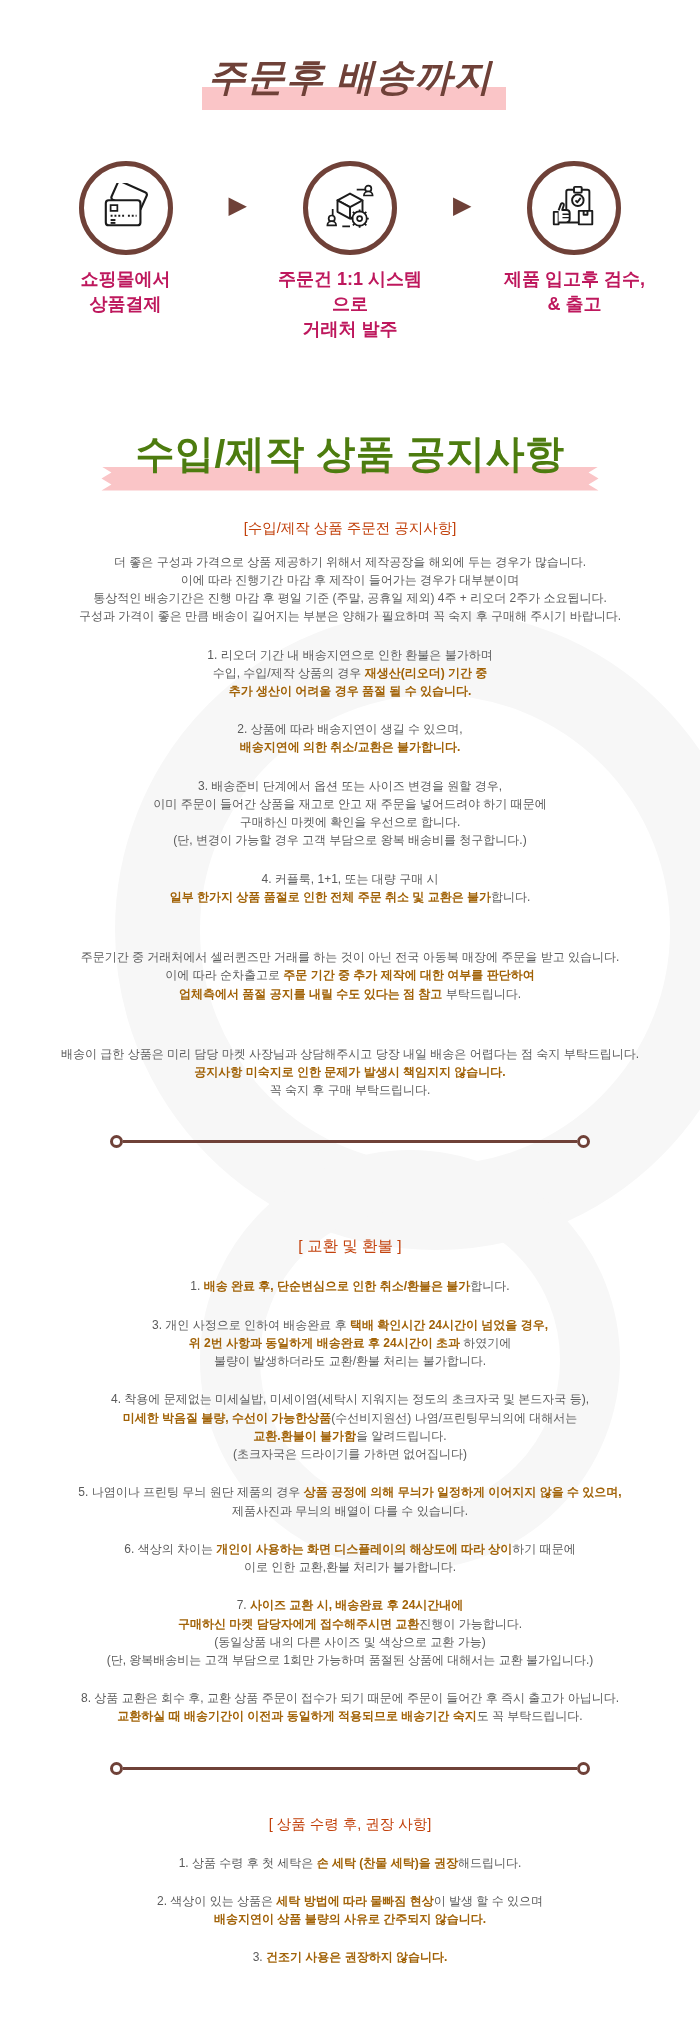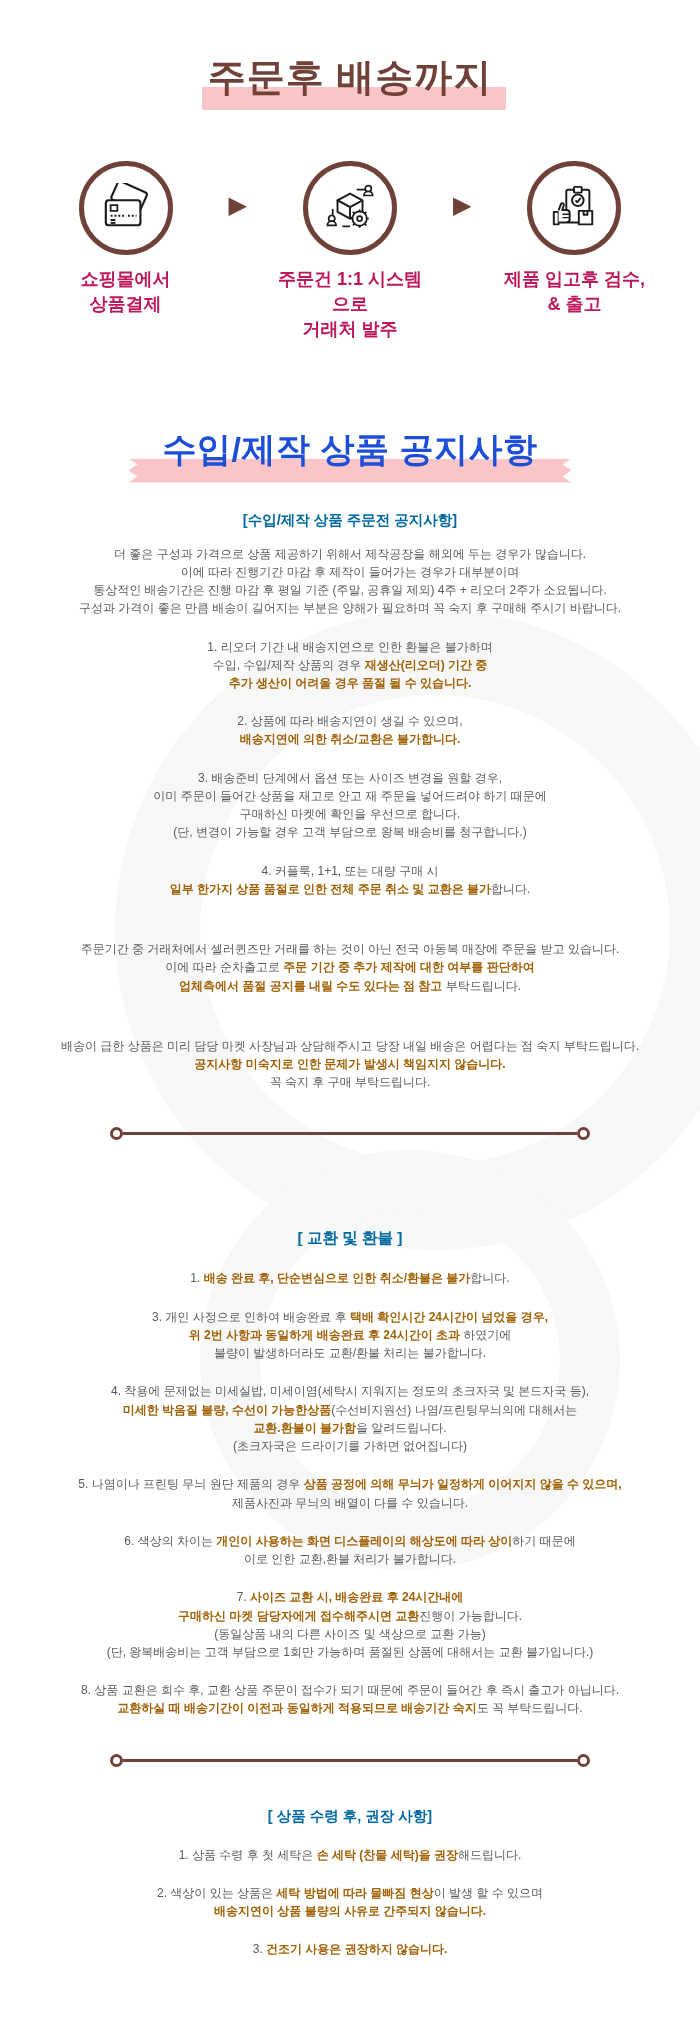--- a/index.html
+++ b/index.html
@@ -6,40 +6,40 @@
   body{font-family:"Liberation Sans","DejaVu Sans",sans-serif;color:#5a5a5a;}
   .page{position:relative;width:700px;min-height:2030px;margin:0 auto;background:#fff;
         text-align:center;overflow:hidden;z-index:0;padding-top:52px;box-sizing:border-box;}
   
   .wm{position:absolute;z-index:-2;border-radius:50%;border:85px solid #f7f7f7;}
   .wm1{width:470px;height:470px;left:115px;top:610px;}
   .wm2{width:300px;height:300px;left:200px;top:1150px;border-width:60px;}
 
   
   .main-title{display:inline-block;position:relative;font-size:38px;font-weight:bold;
-              color:#6f4138;letter-spacing:1px;z-index:0;}
+              color:#6f4138;letter-spacing:1px;z-index:0;font-style:italic;}
   .main-title .hl-band{position:absolute;z-index:-1;background:#fac5c7;left:-6px;right:-14px;
               bottom:-7px;height:23px;}
-  .notice-title{display:inline-block;position:relative;font-size:34px;font-weight:bold;
-              color:#1d4ed8;letter-spacing:0.5px;margin-top:84px;z-index:0;}
+  .notice-title{display:inline-block;position:relative;font-size:39px;font-weight:bold;
+              color:#4d7c0f;letter-spacing:0.5px;margin-top:84px;z-index:0;}
   .notice-title .hl-band{position:absolute;z-index:-1;background:#fac5c7;left:-34px;right:-34px;
               bottom:-10px;height:24px;
               clip-path:polygon(0 0,100% 0,98% 25%,100% 50%,98% 75%,100% 100%,0 100%,2% 75%,0 50%,2% 25%);}
 
   
   .process{display:flex;justify-content:center;align-items:flex-start;gap:24px;margin-top:58px;}
   .step{width:158px;}
   .circle{width:84px;height:84px;border:5px solid #6f4138;border-radius:50%;margin:0 auto;
           display:flex;align-items:center;justify-content:center;background:#fff;}
   .circle svg{display:block;}
   .caption{margin-top:12px;font-size:18px;font-weight:bold;color:#be185d;line-height:1.4;}
   .arrow{font-size:24px;color:#6f4138;margin-top:32px;line-height:1;}
 
   
-  .sec-header{font-size:14.5px;font-weight:bold;color:#0369a1;margin-top:88px;}
+  .sec-header{font-size:14.5px;font-weight:normal;color:#c2410c;margin-top:88px;}
   .sec-header.first{margin-top:38px;}
   .block{font-size:12px;line-height:1.52;color:#5a5a5a;margin-top:20px;}
   .block.tight{margin-top:15px;}
   .block.gap-lg{margin-top:42px;}
   .block .red{color:#a16207;font-weight:bold;}
 
   
   .divider{display:flex;align-items:center;justify-content:center;width:480px;margin:36px auto 0;}
   .divider .dot{width:7px;height:7px;border:3px solid #6f4138;border-radius:50%;background:#fff;flex:0 0 auto;}
   .divider .rule{flex:1 1 auto;height:3px;background:#6f4138;}

